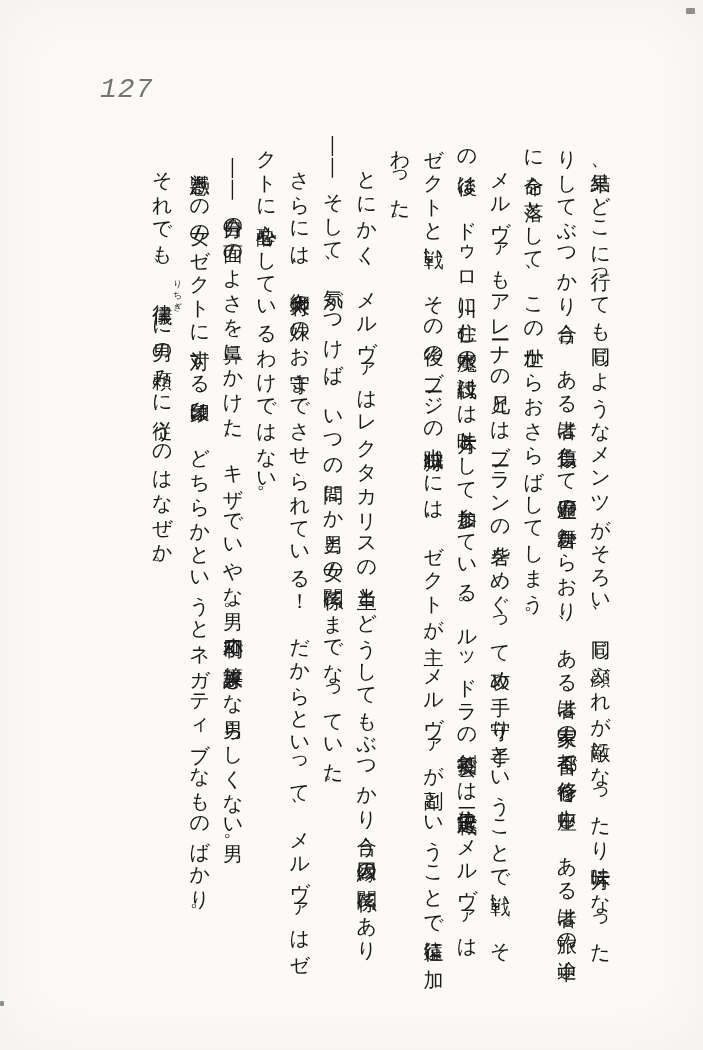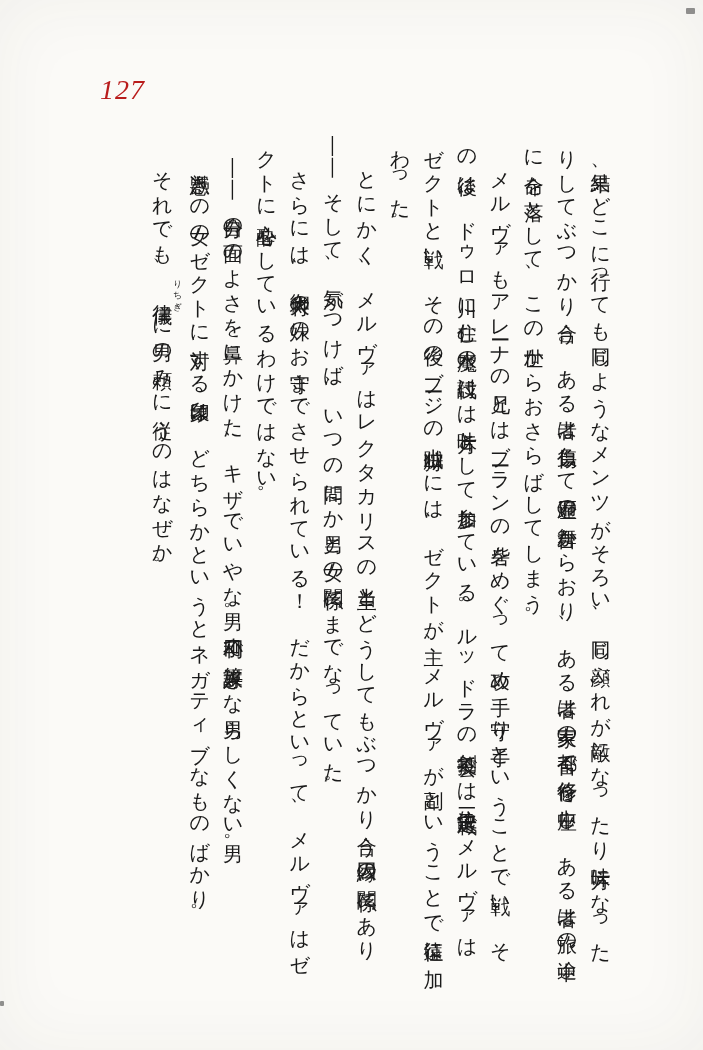--- a/index.html
+++ b/index.html
@@ -19,25 +19,25 @@
   .page {
     position: absolute;
     inset: 0;
     background: var(--paper);
     box-shadow: inset 0 0 70px rgba(60,55,45,0.05);
   }
   .page-number {
     position: absolute;
     top: 74px;
     left: 100px;
-    font-family: Liberation Serif, serif;
+    font-family: Liberation Mono, monospace;
     font-style: italic;
     font-size: 28px;
     letter-spacing: 1px;
-    color: #b91c1c;
+    color: #737373;
   }
   .text-block {
     position: absolute;
     top: 136px;
     right: 86px;
     height: 829px;
     writing-mode: vertical-rl;
     text-orientation: mixed;
     font-size: 20px;
     line-height: 33.4px;

